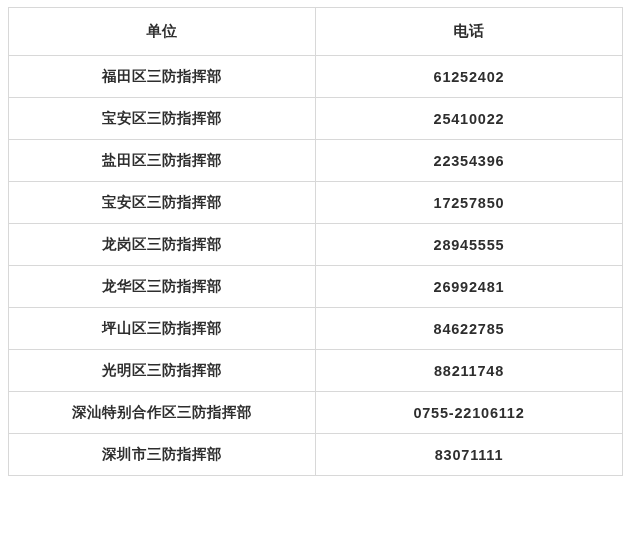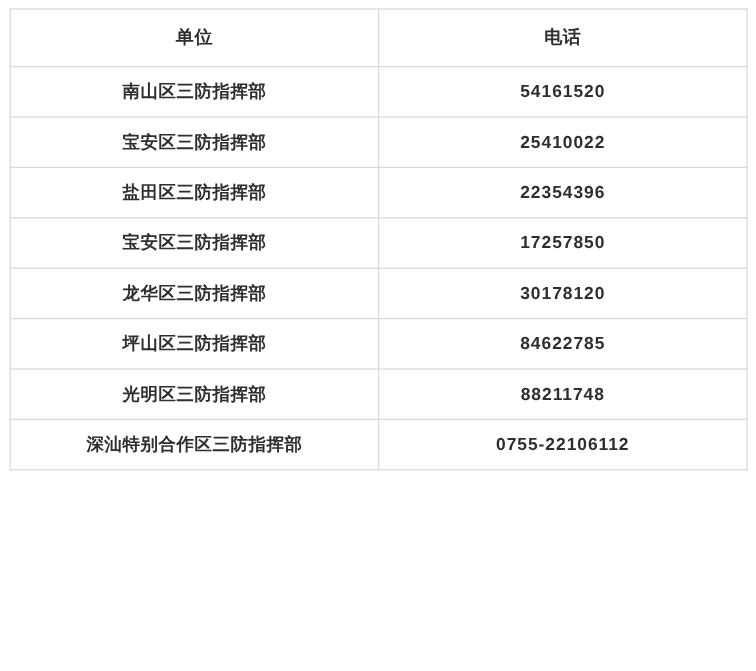--- a/index.html
+++ b/index.html
@@ -58,46 +58,54 @@
       <col class="col-phone">
     </colgroup>
     <thead>
       <tr>
         <th>单位</th>
         <th>电话</th>
       </tr>
     </thead>
     <tbody>
       <tr>
-        <td class="unit-cell">南山区三防指挥部</td>
-        <td class="phone-cell">54161520</td>
+        <td class="unit-cell">福田区三防指挥部</td>
+        <td class="phone-cell">61252402</td>
       </tr>
       <tr>
         <td class="unit-cell">宝安区三防指挥部</td>
         <td class="phone-cell">25410022</td>
       </tr>
       <tr>
         <td class="unit-cell">盐田区三防指挥部</td>
         <td class="phone-cell">22354396</td>
       </tr>
       <tr>
         <td class="unit-cell">宝安区三防指挥部</td>
         <td class="phone-cell">17257850</td>
       </tr>
       <tr>
+        <td class="unit-cell">龙岗区三防指挥部</td>
+        <td class="phone-cell">28945555</td>
+      </tr>
+      <tr>
         <td class="unit-cell">龙华区三防指挥部</td>
-        <td class="phone-cell">30178120</td>
+        <td class="phone-cell">26992481</td>
       </tr>
       <tr>
         <td class="unit-cell">坪山区三防指挥部</td>
         <td class="phone-cell">84622785</td>
       </tr>
       <tr>
         <td class="unit-cell">光明区三防指挥部</td>
         <td class="phone-cell">88211748</td>
       </tr>
       <tr>
         <td class="unit-cell">深汕特别合作区三防指挥部</td>
         <td class="phone-cell">0755-22106112</td>
       </tr>
+      <tr>
+        <td class="unit-cell">深圳市三防指挥部</td>
+        <td class="phone-cell">83071111</td>
+      </tr>
     </tbody>
   </table>
 </div>
 
 </body></html>

